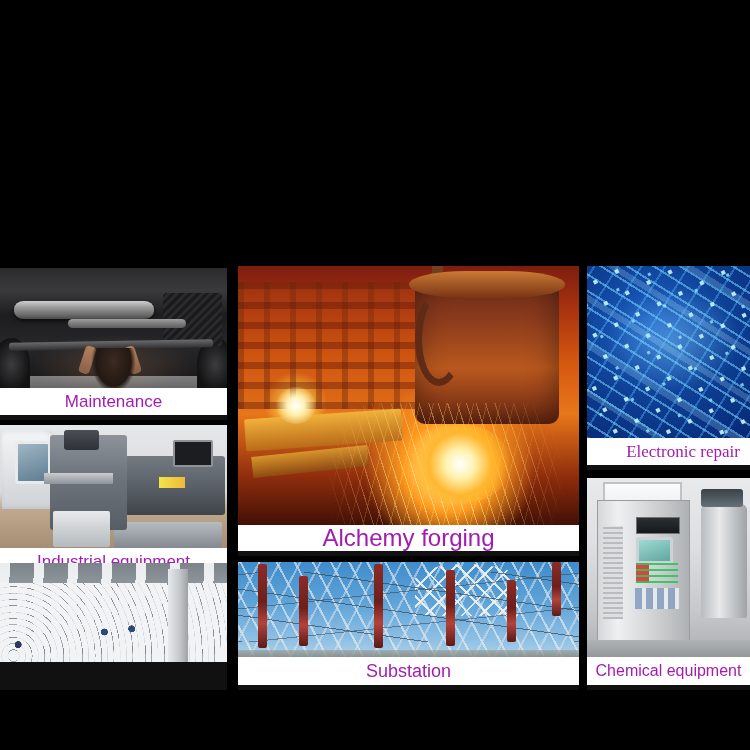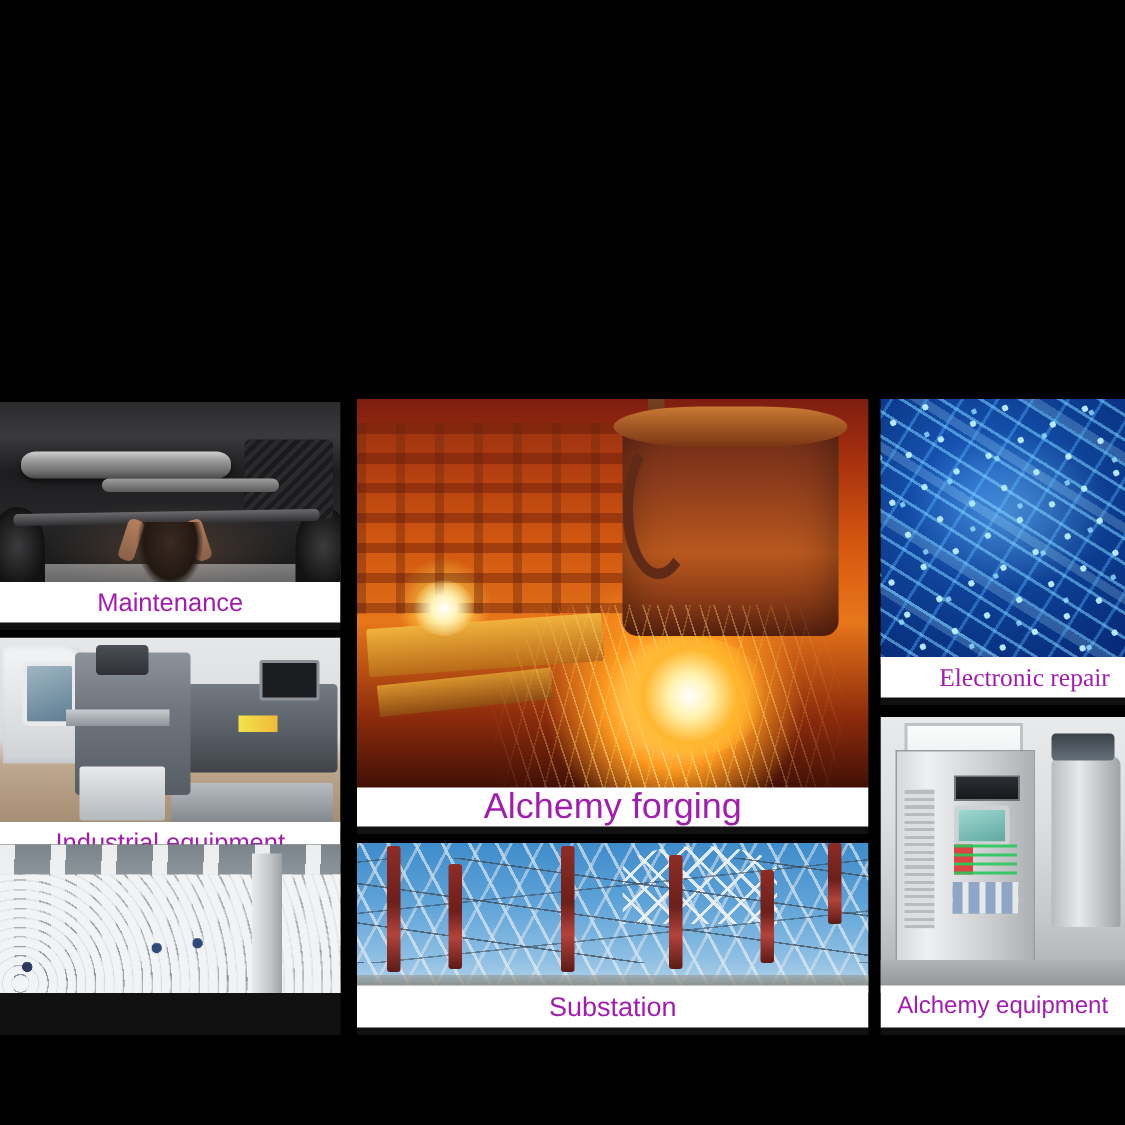--- a/index.html
+++ b/index.html
@@ -566,17 +566,17 @@
           <div class="cabinet">
             <div class="grille"></div>
             <div class="meter"></div>
             <div class="crt"></div>
             <div class="leds"></div>
             <div class="btns"></div>
           </div>
           <div class="floor2"></div>
         </div>
       </div>
-      <div class="caption">Alchemy equipment</div>
+      <div class="caption">Chemical equipment</div>
     </div>
 
   </div>
 </div>
 
 </body></html>

